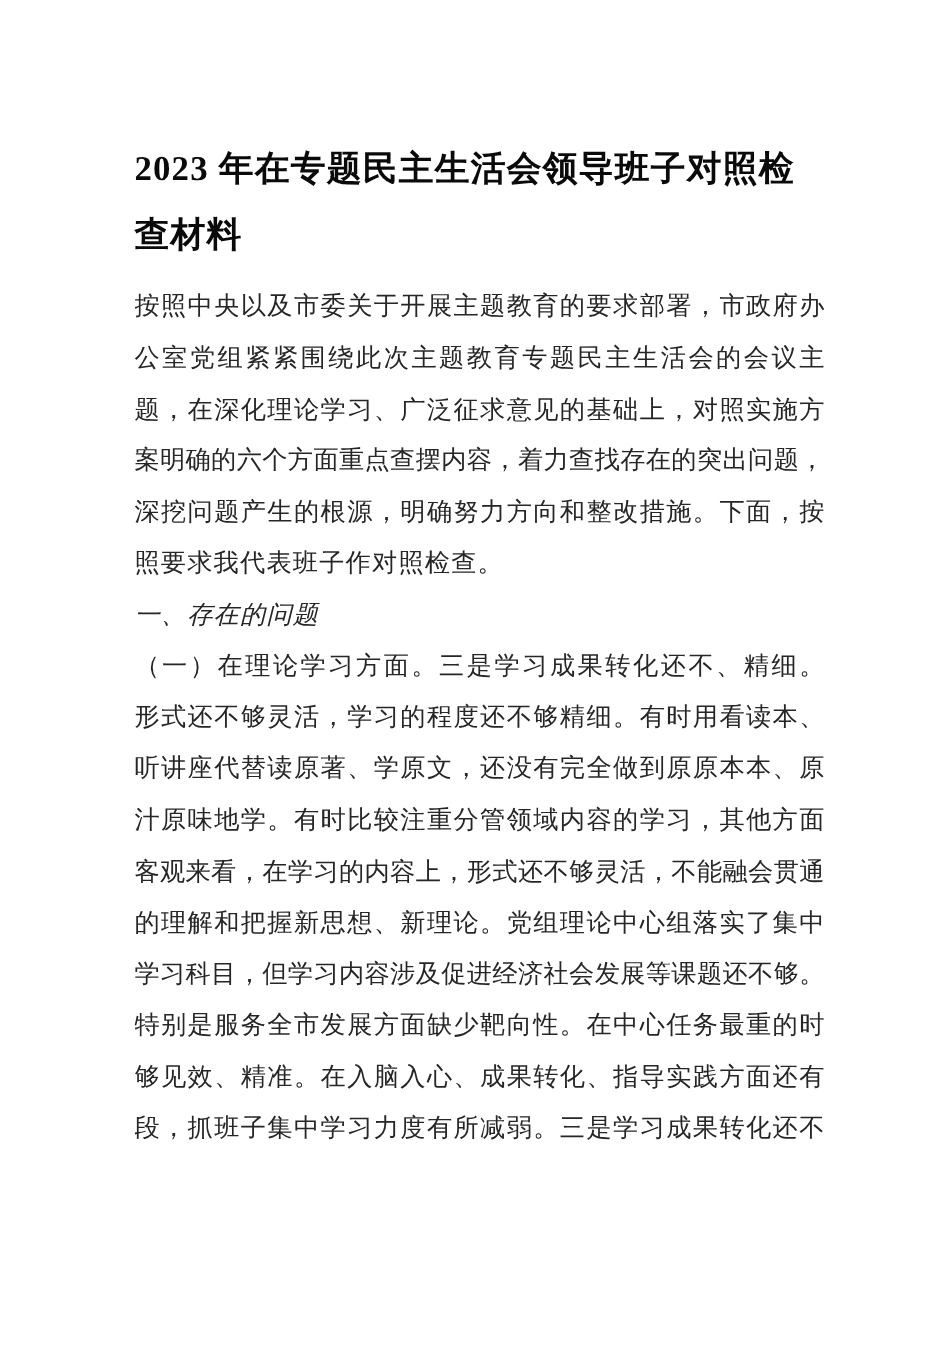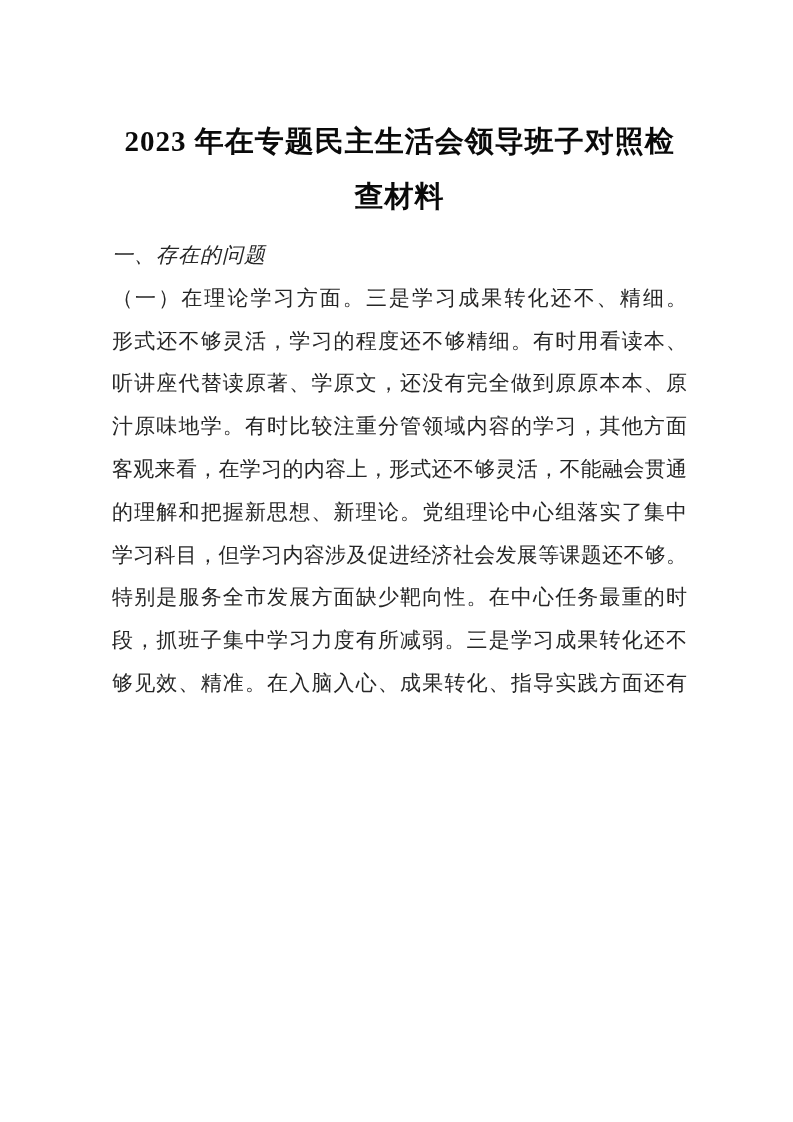--- a/index.html
+++ b/index.html
@@ -21,21 +21,20 @@
     top: 114px;
     width: 575px;
   }
   .doc-title {
     margin: 0 0 10px 0;
     padding: 0;
     font-size: 29px;
     font-weight: 700;
     line-height: 55px;
     letter-spacing: 1px;
-    text-align: center;
     color: #0a0a0a;
     white-space: nowrap;
   }
   .doc-title .title-line {
     display: block;
   }
   .doc-body {
     color: #262626;
     font-size: 21px;
   }
@@ -66,30 +65,38 @@
 </head>
 <body>
 
 <div class="page">
   <div class="content">
     <h1 class="doc-title">
       <span class="title-line">2023 年在专题民主生活会领导班子对照检</span>
       <span class="title-line">查材料</span>
     </h1>
     <div class="doc-body">
+        <div class="block paragraph">
+          <div class="line full">按照中央以及市委关于开展主题教育的要求部署，市政府办</div>
+          <div class="line full">公室党组紧紧围绕此次主题教育专题民主生活会的会议主</div>
+          <div class="line full">题，在深化理论学习、广泛征求意见的基础上，对照实施方</div>
+          <div class="line full">案明确的六个方面重点查摆内容，着力查找存在的突出问题，</div>
+          <div class="line full">深挖问题产生的根源，明确努力方向和整改措施。下面，按</div>
+          <div class="line">照要求我代表班子作对照检查。</div>
+        </div>
         <div class="block heading">
           <div class="line">一、存在的问题</div>
         </div>
         <div class="block paragraph">
           <div class="line full">（一）在理论学习方面。三是学习成果转化还不、精细。</div>
           <div class="line full">形式还不够灵活，学习的程度还不够精细。有时用看读本、</div>
           <div class="line full">听讲座代替读原著、学原文，还没有完全做到原原本本、原</div>
           <div class="line full">汁原味地学。有时比较注重分管领域内容的学习，其他方面</div>
           <div class="line full">客观来看，在学习的内容上，形式还不够灵活，不能融会贯通</div>
           <div class="line full">的理解和把握新思想、新理论。党组理论中心组落实了集中</div>
           <div class="line full">学习科目，但学习内容涉及促进经济社会发展等课题还不够。</div>
           <div class="line full">特别是服务全市发展方面缺少靶向性。在中心任务最重的时</div>
+          <div class="line full">够见效、精准。在入脑入心、成果转化、指导实践方面还有</div>
           <div class="line full">段，抓班子集中学习力度有所减弱。三是学习成果转化还不</div>
-          <div class="line full">够见效、精准。在入脑入心、成果转化、指导实践方面还有</div>
         </div>
       </div>
   </div>
 </div>
 
 </body></html>

